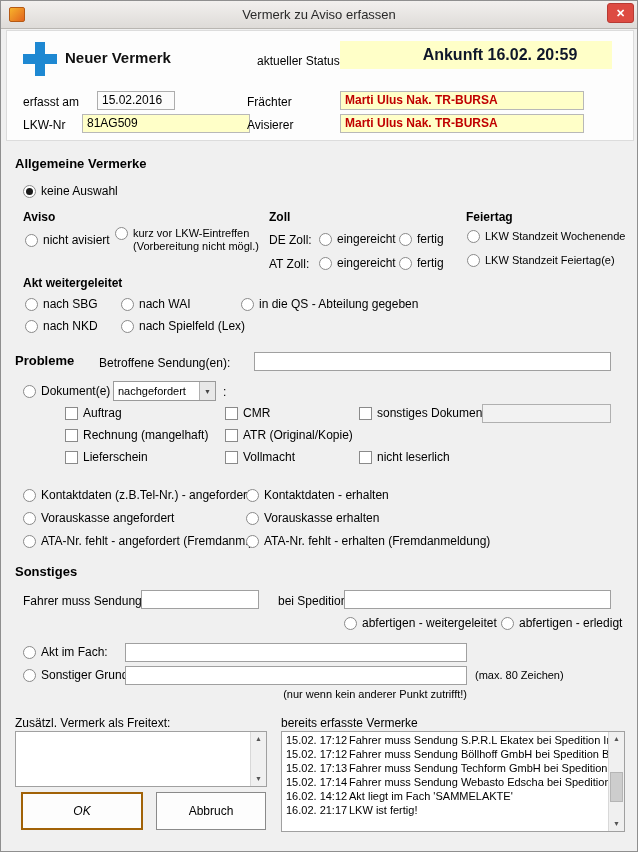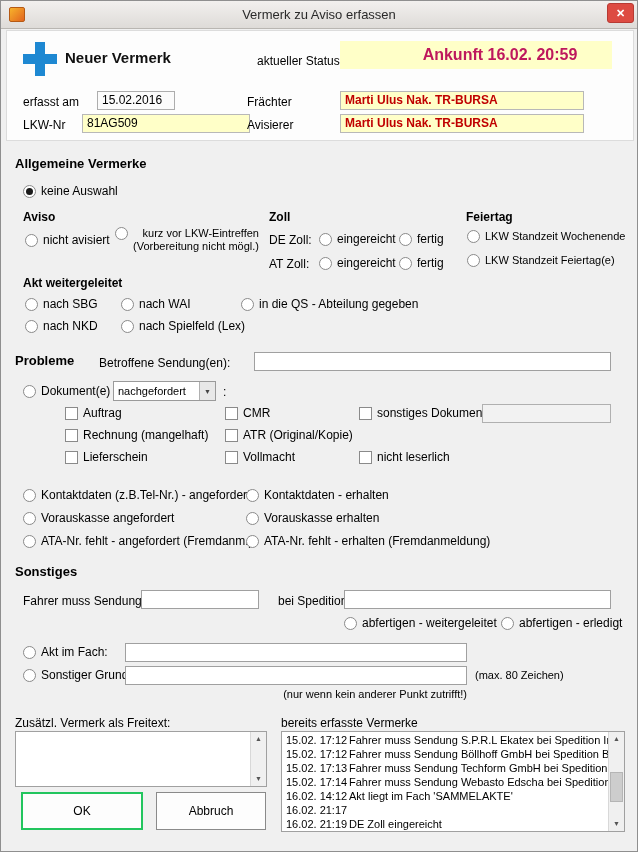--- a/index.html
+++ b/index.html
@@ -22,21 +22,21 @@
   
   .header { position:absolute; left:5px; top:29px; width:628px; height:111px;
             background:#fdfdfd; border:1px solid #dcdcdc; }
   .plus-icon { position:absolute; left:16px; top:11px; width:34px; height:34px; }
   .plus-icon::before { content:''; position:absolute; left:12px; top:0; width:10px; height:34px; background:#1e88d2; }
   .plus-icon::after  { content:''; position:absolute; left:0; top:12px; width:34px; height:10px; background:#1e88d2; }
   .h-title { position:absolute; left:58px; top:18px; font-size:15px; font-weight:bold; color:#111; }
   .status-lbl { position:absolute; left:250px; top:23px; font-size:12px; }
   .status-box { position:absolute; left:333px; top:10px; width:272px; height:28px;
                 background:#ffffc8; display:flex; align-items:center; justify-content:center;
-                font-size:16px; font-weight:bold; color:#be185d;padding-left:48px; }
+                font-size:16px; font-weight:bold; color:#0f172a;padding-left:48px; }
   .lbl { font-size:12px; color:#000; white-space:nowrap; }
   .dfield { position:absolute; height:19px; border:1px solid #b8b8b8; background:#ffffc8;
             font-size:12px; line-height:17px; padding:0 4px; white-space:nowrap; overflow:hidden; }
   .dfield.plain { background:#fbfbfb; border-color:#adadad; }
   .red { color:#c00000; font-weight:bold; }
 
   
   .sec { font-size:13px; font-weight:bold; }
   .sub { font-size:12px; font-weight:bold; }
 
@@ -68,21 +68,21 @@
   .scroll-arrow.up { top:0; }
   .scroll-arrow.down { bottom:0; }
   .scroll-thumb { position:absolute; left:1px; width:13px; background:#cdcdcd; border:1px solid #b5b5b5; }
   .list { position:absolute; left:1px; top:1px; right:16px; bottom:1px; overflow:hidden; }
   .list-row { display:flex; height:14px; line-height:14px; font-size:11px; white-space:nowrap; overflow:hidden; }
   .list-time { width:66px; flex:none; padding-left:3px; }
   .list-text { flex:1; overflow:hidden; }
 
   .btn { position:absolute; background:#fdfdfd; font:12px "Liberation Sans", sans-serif;
          cursor:pointer; }
-  .btn.ok { border:2px solid #22c55e; }
+  .btn.ok { border:2px solid #a16207;font-style:italic; }
   .btn.cancel { border:1px solid #8a8a8a; }
 </style>
 </head>
 <body>
 
 <div class="window">
 
   <div class="titlebar">
     <span class="app-icon"></span>
     <span class="title">Vermerk zu Aviso erfassen</span>
@@ -111,21 +111,21 @@
   <div class="opt" style="left:22px; top:183px;">
     <span class="radio checked"></span>
     <span class="lbl">keine Auswahl</span>
   </div>
 
   <span class="abs sub" style="left:22px; top:209px;">Aviso</span>
   <div class="opt" style="left:24px; top:232px;">
     <span class="radio"></span>
     <span class="lbl">nicht avisiert</span>
   </div>
-  <div class="opt top" style="left:114px; top:226px;text-align:right;">
+  <div class="opt top" style="left:114px; top:226px;">
     <span class="radio"></span>
     <span class="s11"><span>kurz vor LKW-Eintreffen</span><br><span>(Vorbereitung nicht mögl.)</span></span>
   </div>
 
   <span class="abs sub" style="left:268px; top:209px;">Zoll</span>
   <span class="abs lbl" style="left:268px; top:232px;">DE Zoll:</span>
   <div class="opt" style="left:318px; top:231px;">
     <span class="radio"></span>
     <span class="lbl">eingereicht</span>
   </div>
@@ -305,24 +305,21 @@
         <div class="list-row">
           <span class="list-time">15.02. 17:14</span>
           <span class="list-text">Fahrer muss Sendung Webasto Edscha bei Spedition So</span>
         </div>
         <div class="list-row">
           <span class="list-time">16.02. 14:12</span>
           <span class="list-text">Akt liegt im Fach 'SAMMELAKTE'</span>
         </div>
         <div class="list-row">
           <span class="list-time">16.02. 21:17</span>
-        </div>
-        <div class="list-row">
-          <span class="list-time">16.02. 21:19</span>
-          <span class="list-text">DE Zoll eingereicht</span>
+          <span class="list-text">LKW ist fertig!</span>
         </div>
       </div>
     <div class="vscroll">
       <span class="scroll-arrow up">▲</span>
       <span class="scroll-thumb" style="top:40px; height:30px;"></span>
       <span class="scroll-arrow down">▼</span>
     </div>
   </div>
 
   <button class="btn ok" style="left:20px; top:791px; width:122px; height:38px;">OK</button>

